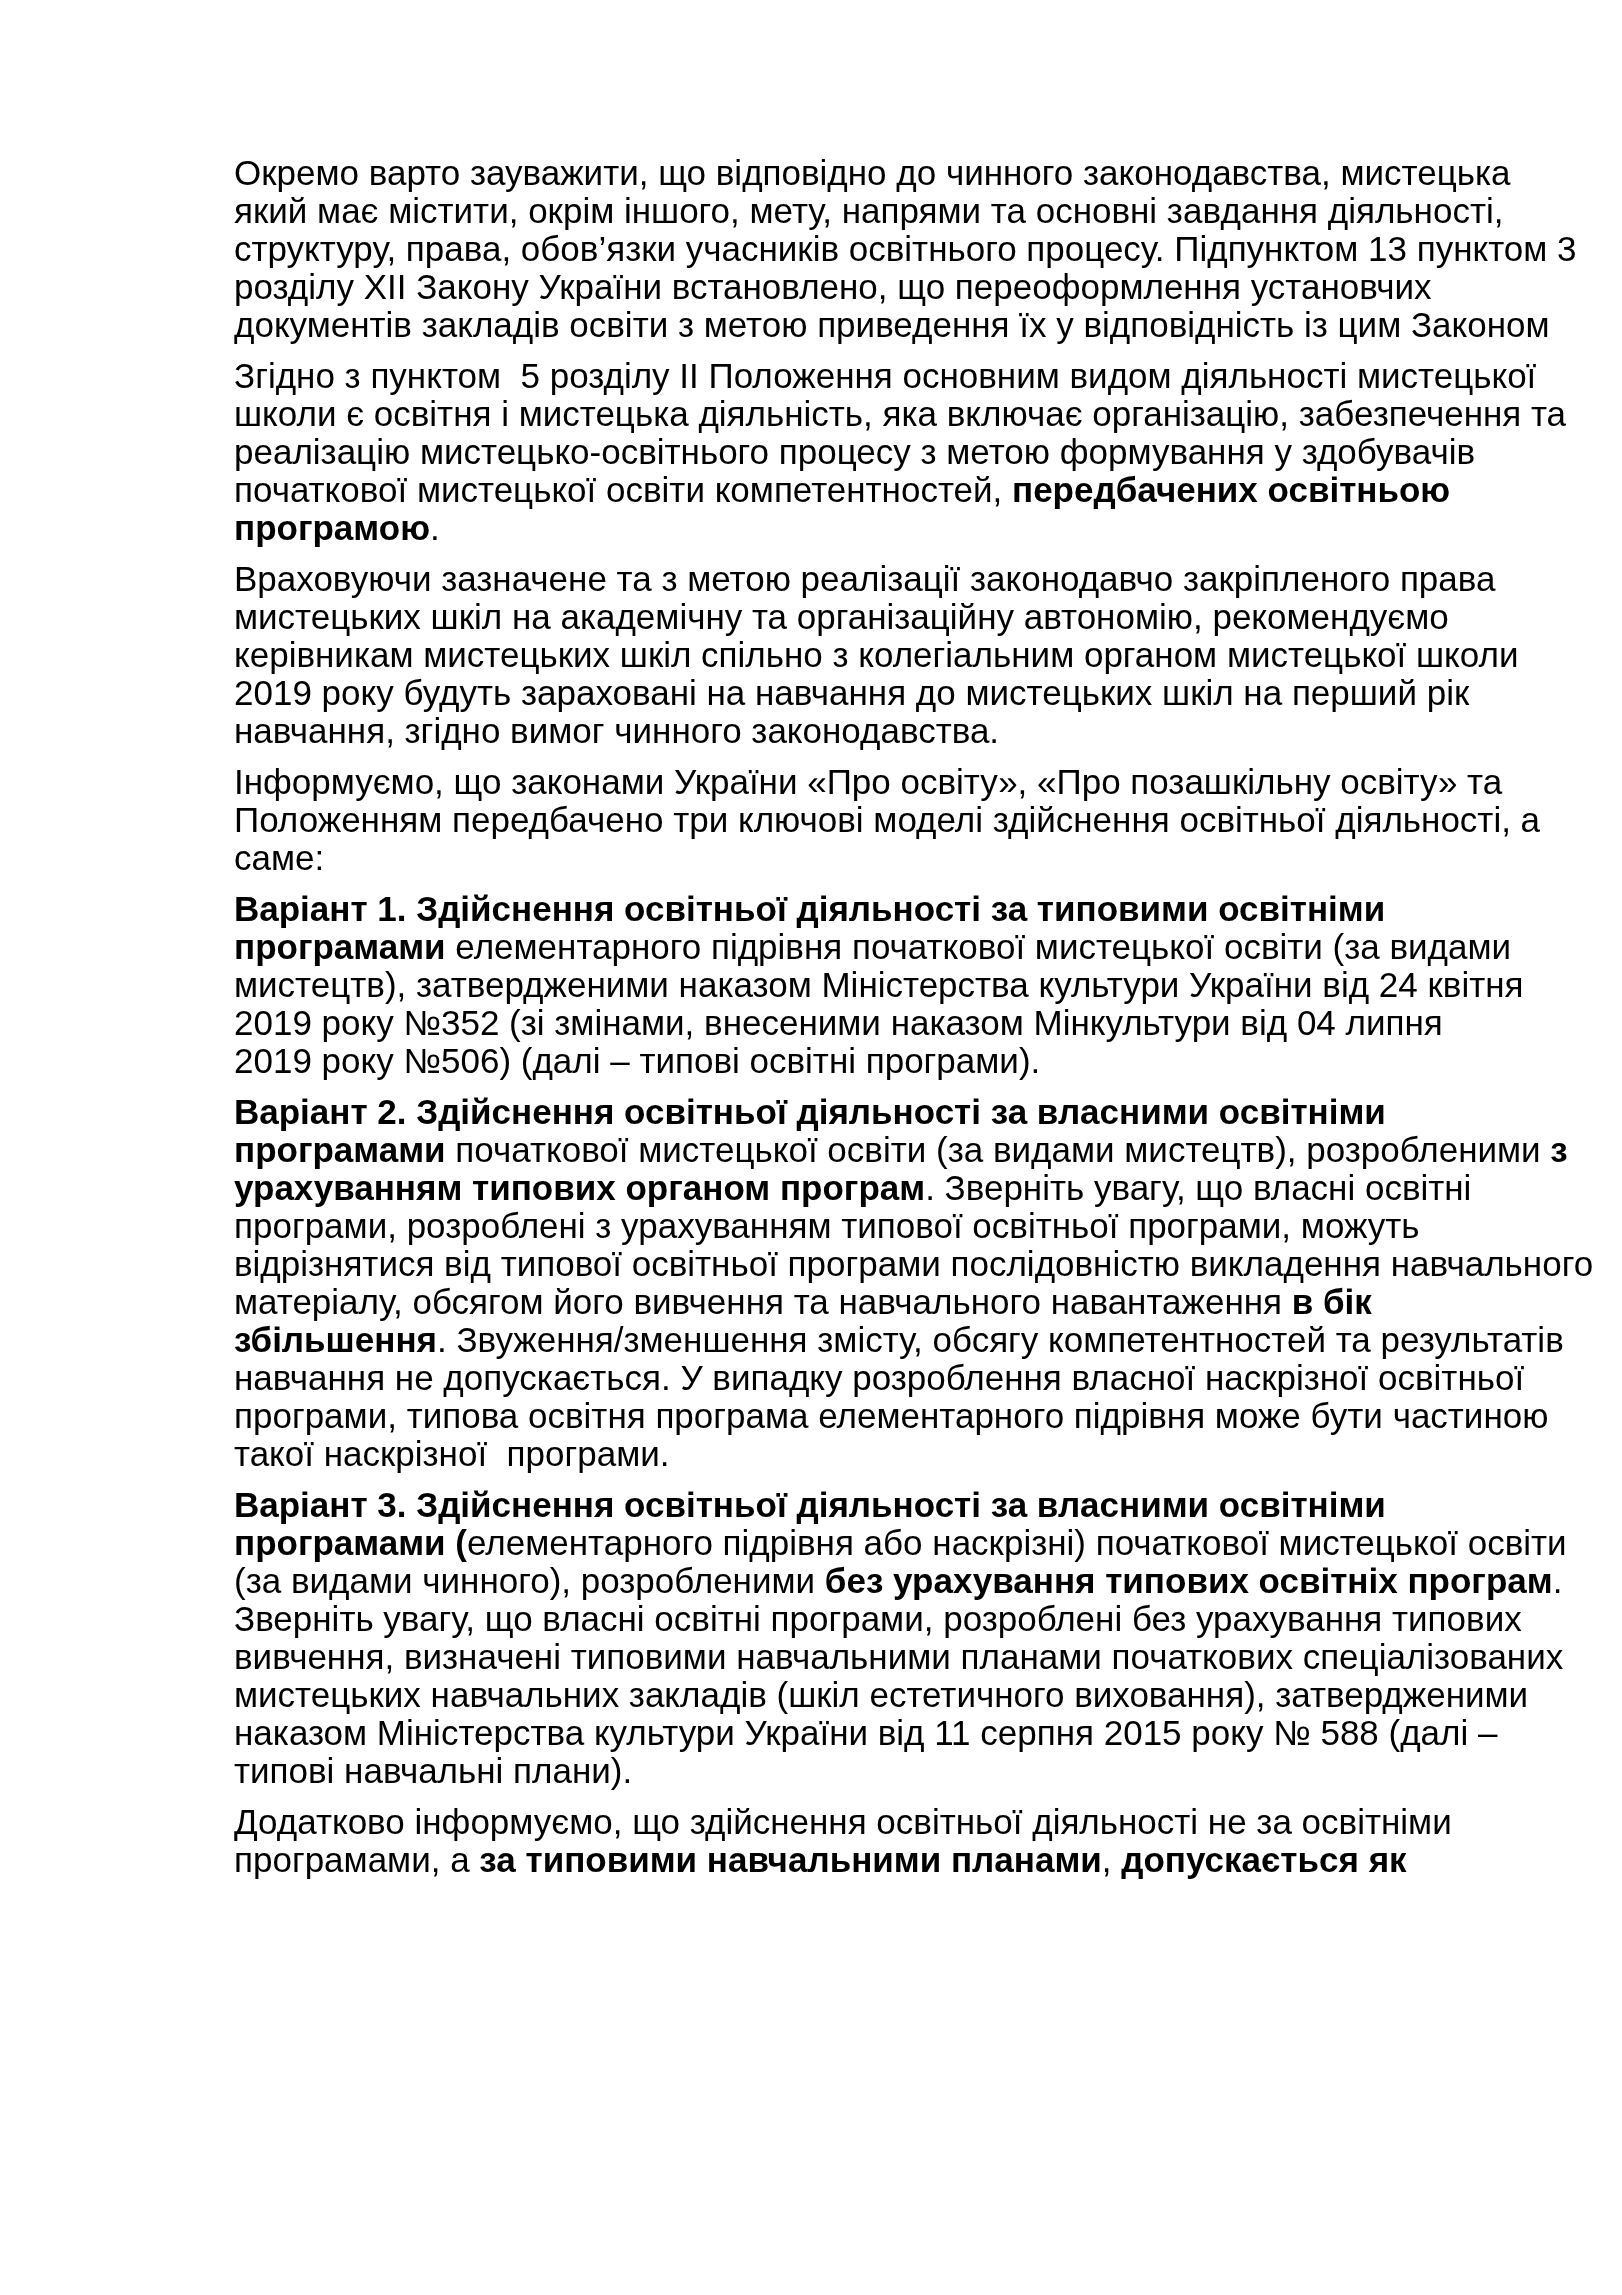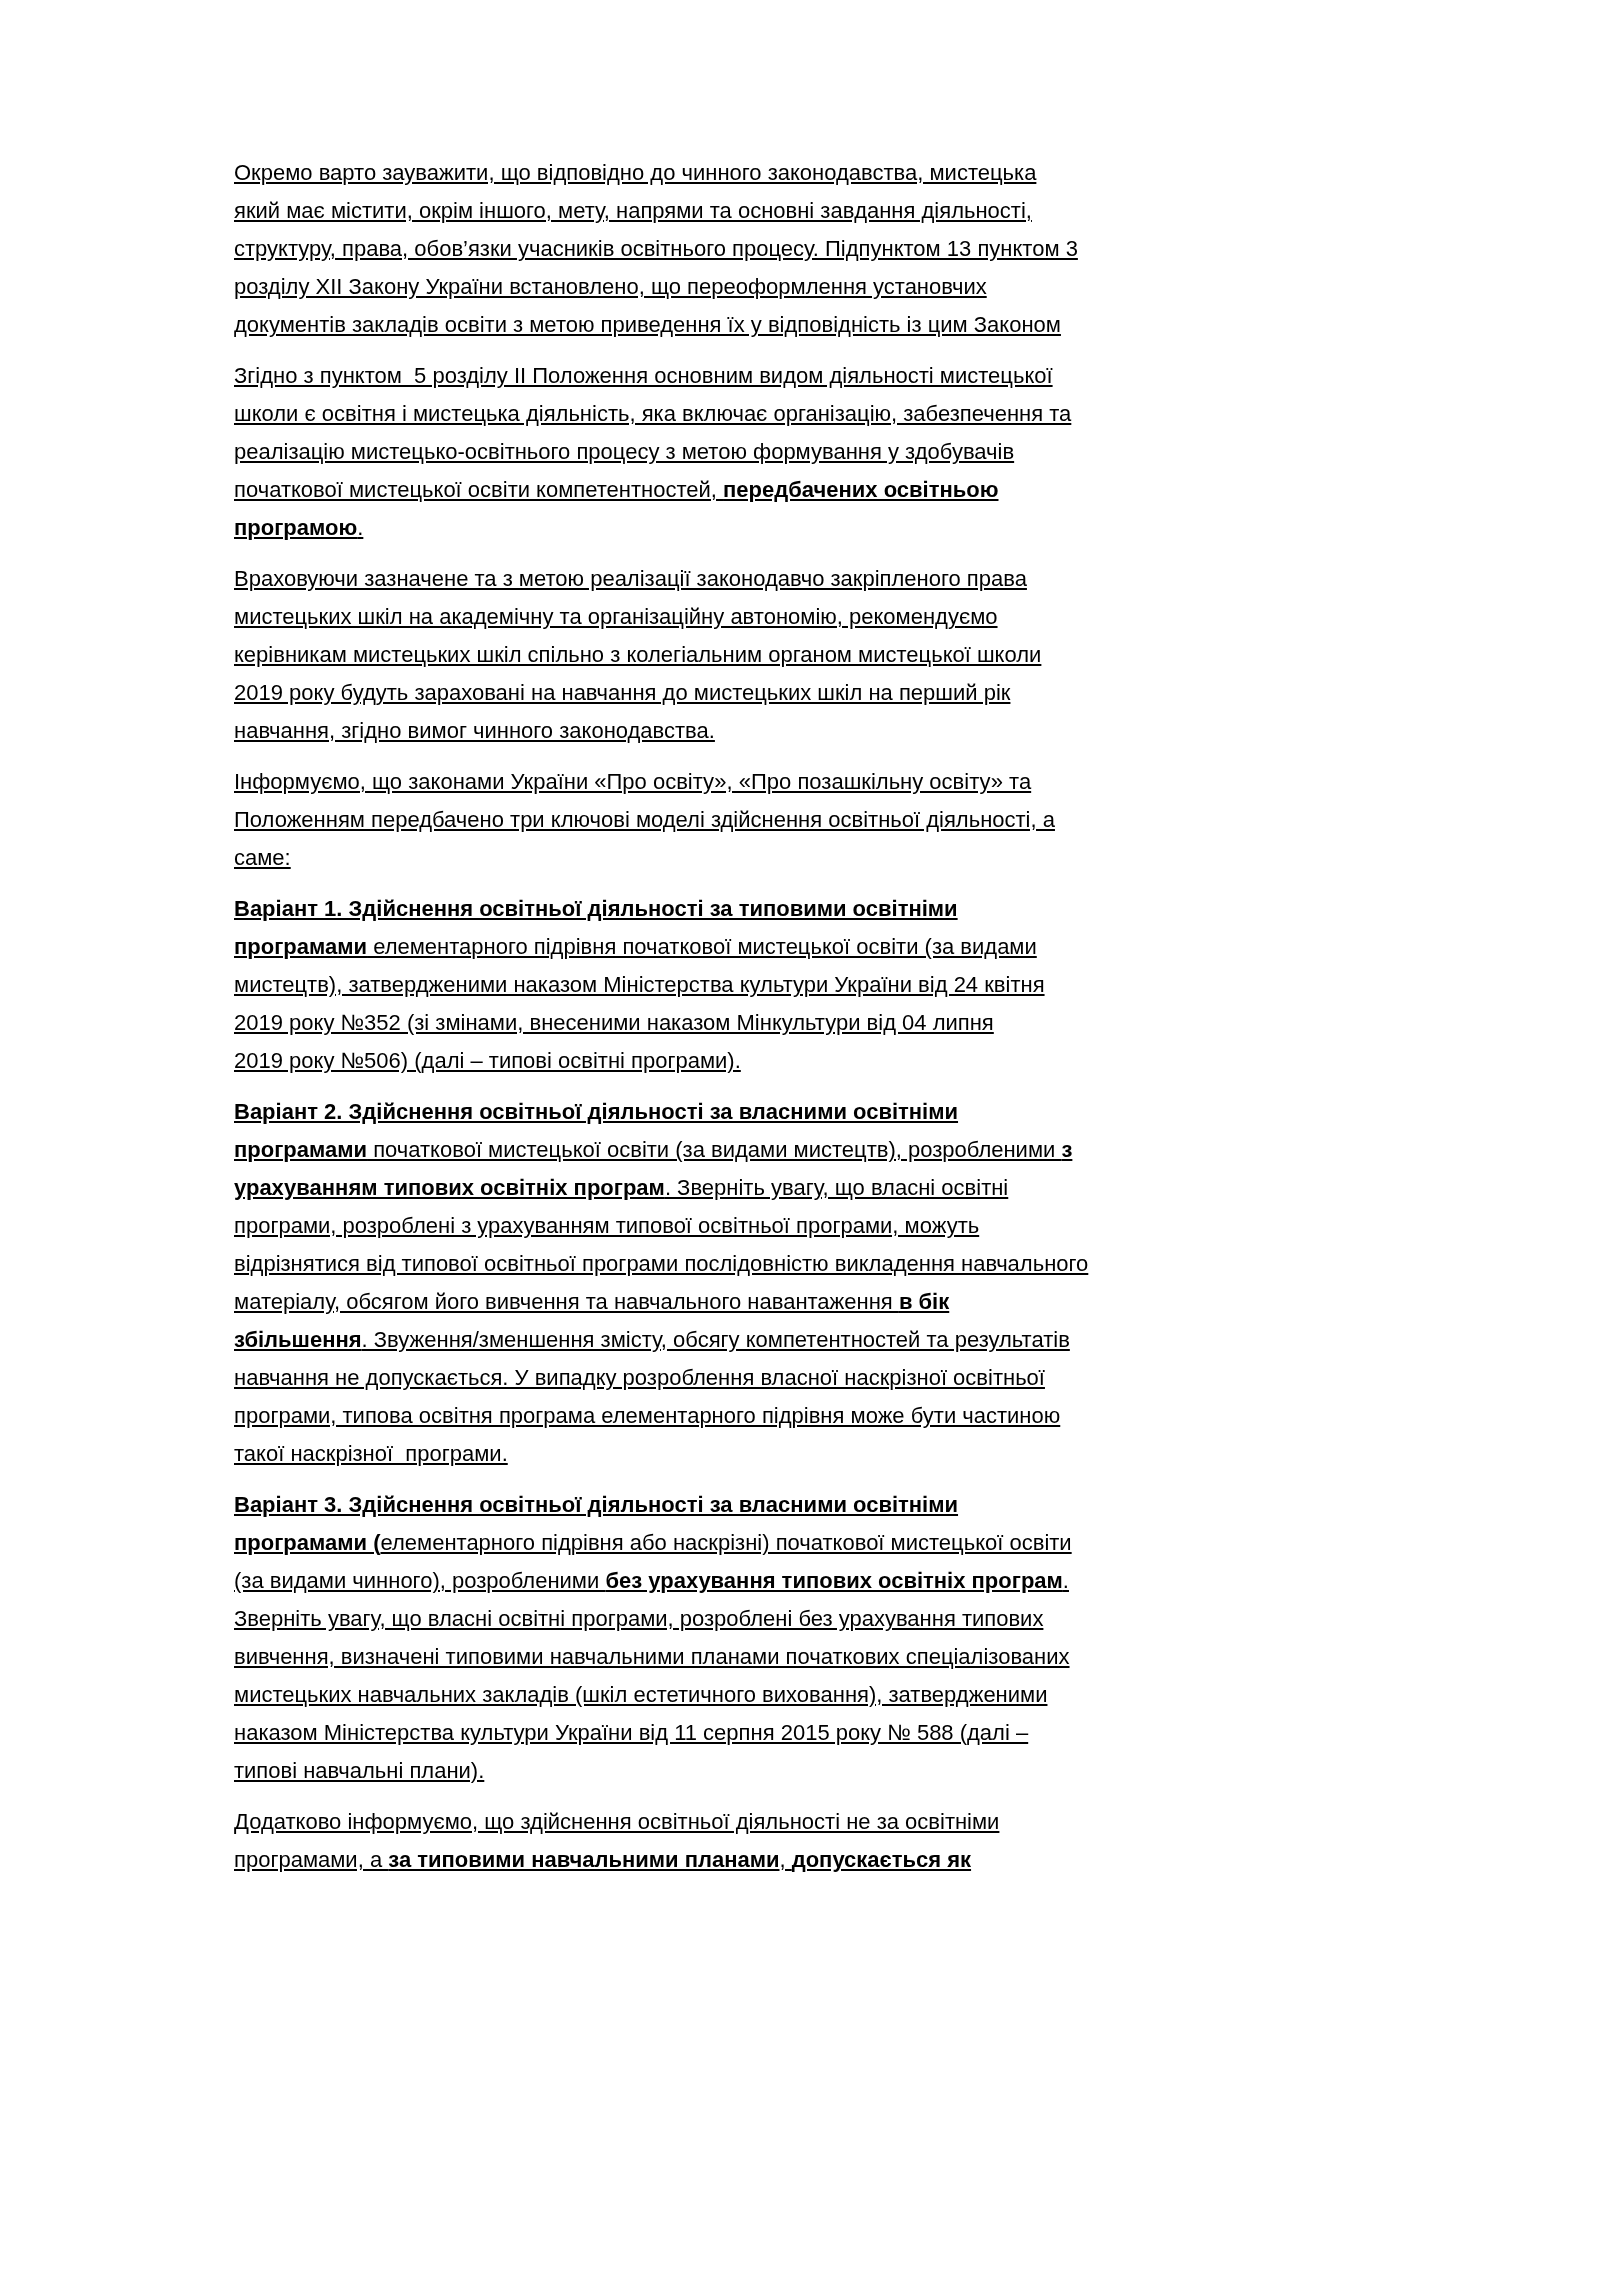--- a/index.html
+++ b/index.html
@@ -16,23 +16,22 @@
       color: #000000;
     }
     .page {
       position: absolute;
       left: 234px;
       top: 154px;
       width: 1283px;
     }
     .para {
       margin: 0 0 13px 0;
-      font-size: 22px;
+      font-size: 35px;
       line-height: 38px;
-      text-decoration: underline;
     }
     .line {
       display: block;
       white-space: pre;
       height: 38px;
     }
     .seg.b {
       font-weight: bold;
     }
   </style>
@@ -69,21 +68,21 @@
     <p class="para">
       <span class="line"><span class="seg b">Варіант 1. Здійснення освітньої діяльності за типовими освітніми</span></span>
       <span class="line"><span class="seg b">програмами</span><span class="seg"> елементарного підрівня початкової мистецької освіти (за видами</span></span>
       <span class="line"><span class="seg">мистецтв), затвердженими наказом Міністерства культури України від 24 квітня</span></span>
       <span class="line"><span class="seg">2019 року №352 (зі змінами, внесеними наказом Мінкультури від 04 липня</span></span>
       <span class="line"><span class="seg">2019 року №506) (далі – типові освітні програми).</span></span>
     </p>
     <p class="para">
       <span class="line"><span class="seg b">Варіант 2. Здійснення освітньої діяльності за власними освітніми</span></span>
       <span class="line"><span class="seg b">програмами</span><span class="seg"> початкової мистецької освіти (за видами мистецтв), розробленими </span><span class="seg b">з</span></span>
-      <span class="line"><span class="seg b">урахуванням типових освітніх програм</span><span class="seg">. Зверніть увагу, що власні освітні</span></span>
+      <span class="line"><span class="seg b">урахуванням типових органом програм</span><span class="seg">. Зверніть увагу, що власні освітні</span></span>
       <span class="line"><span class="seg">програми, розроблені з урахуванням типової освітньої програми, можуть</span></span>
       <span class="line"><span class="seg">відрізнятися від типової освітньої програми послідовністю викладення навчального</span></span>
       <span class="line"><span class="seg">матеріалу, обсягом його вивчення та навчального навантаження </span><span class="seg b">в бік</span></span>
       <span class="line"><span class="seg b">збільшення</span><span class="seg">. Звуження/зменшення змісту, обсягу компетентностей та результатів</span></span>
       <span class="line"><span class="seg">навчання не допускається. У випадку розроблення власної наскрізної освітньої</span></span>
       <span class="line"><span class="seg">програми, типова освітня програма елементарного підрівня може бути частиною</span></span>
       <span class="line"><span class="seg">такої наскрізної  програми.</span></span>
     </p>
     <p class="para">
       <span class="line"><span class="seg b">Варіант 3. Здійснення освітньої діяльності за власними освітніми</span></span>

